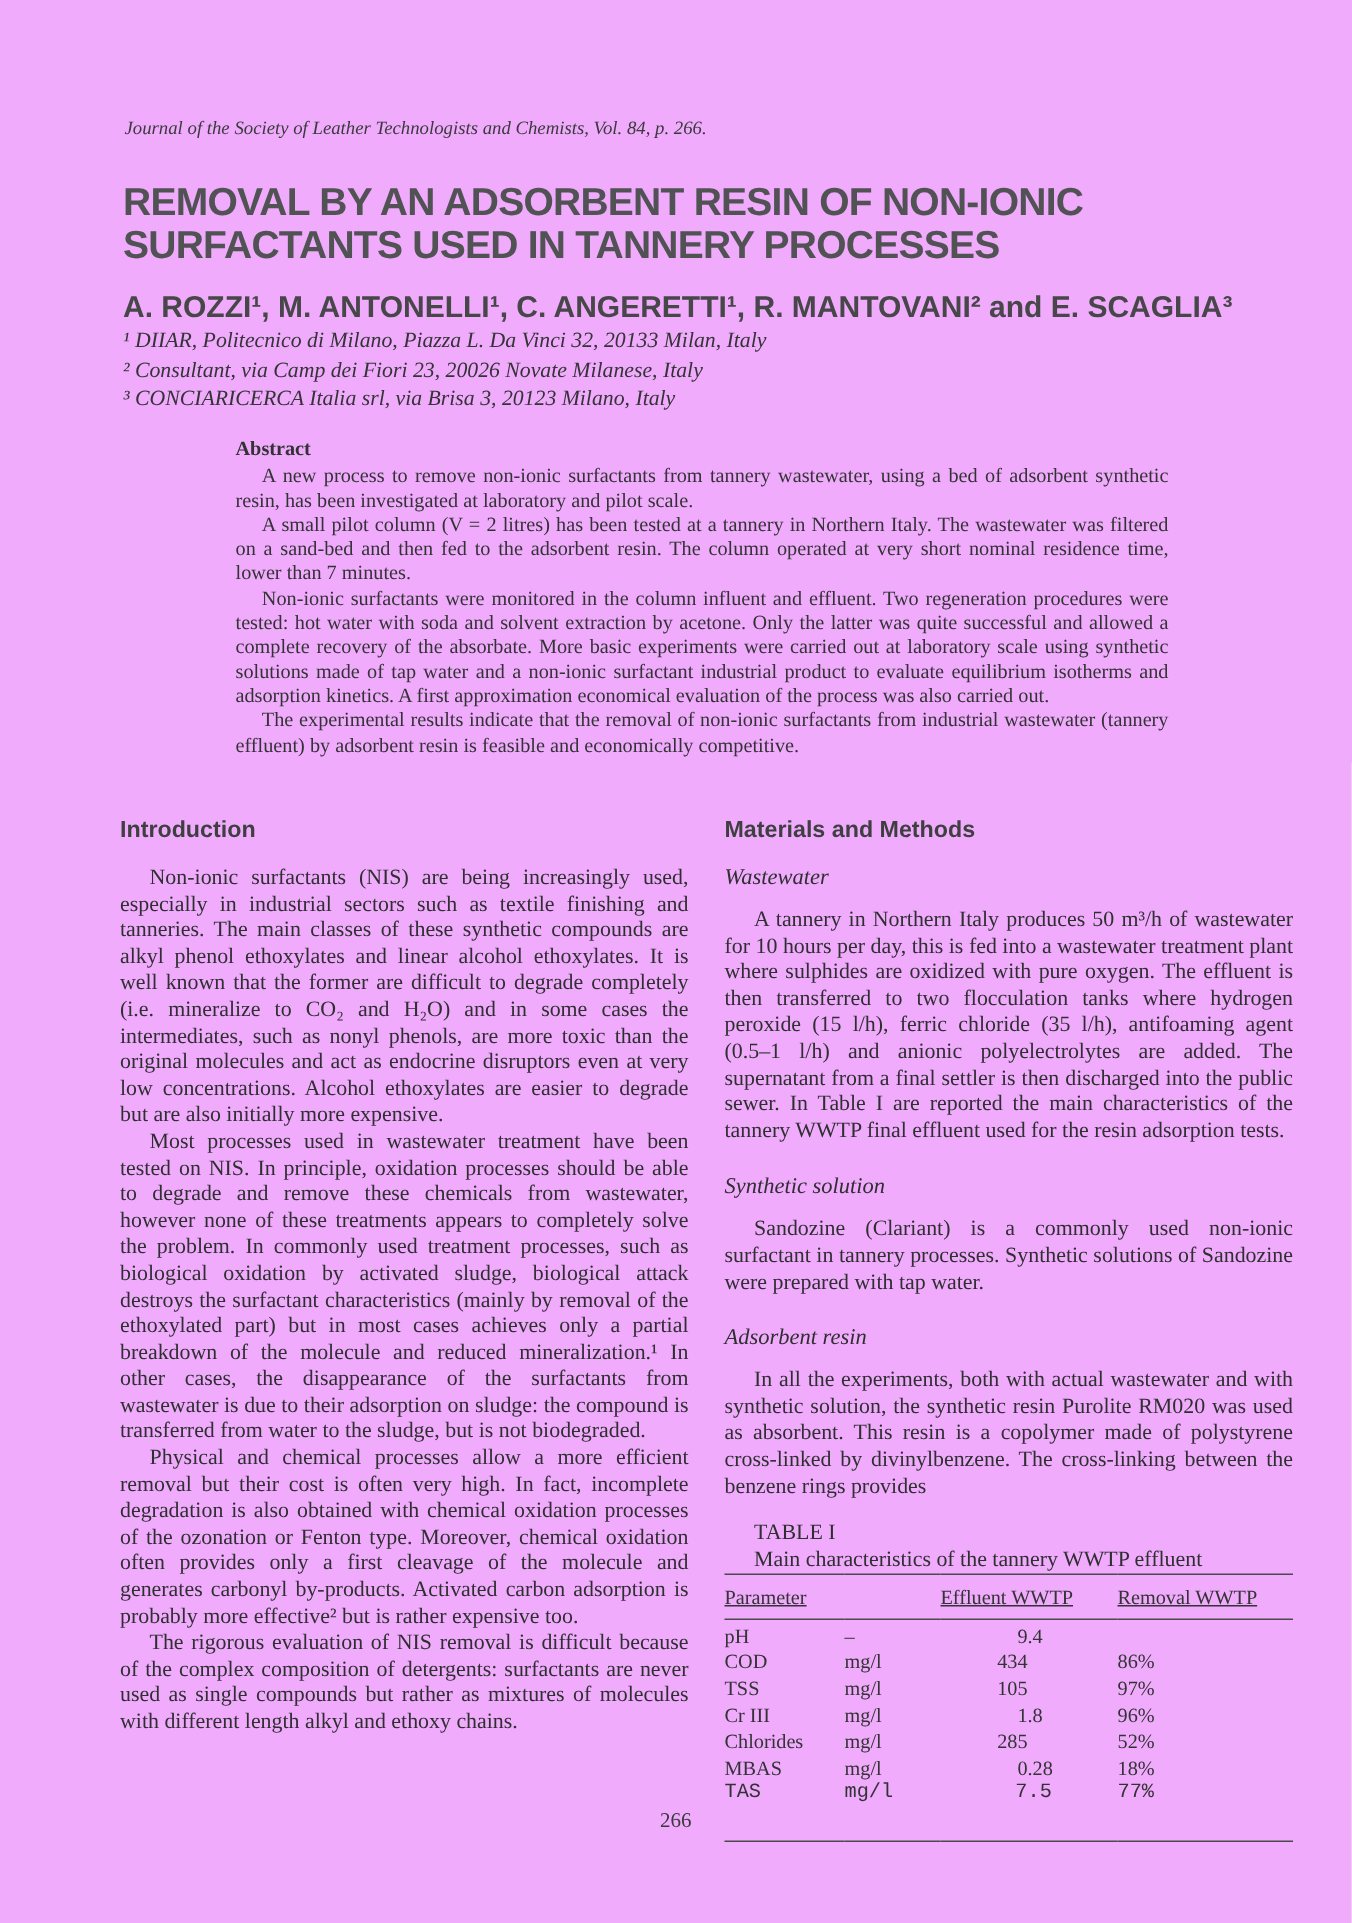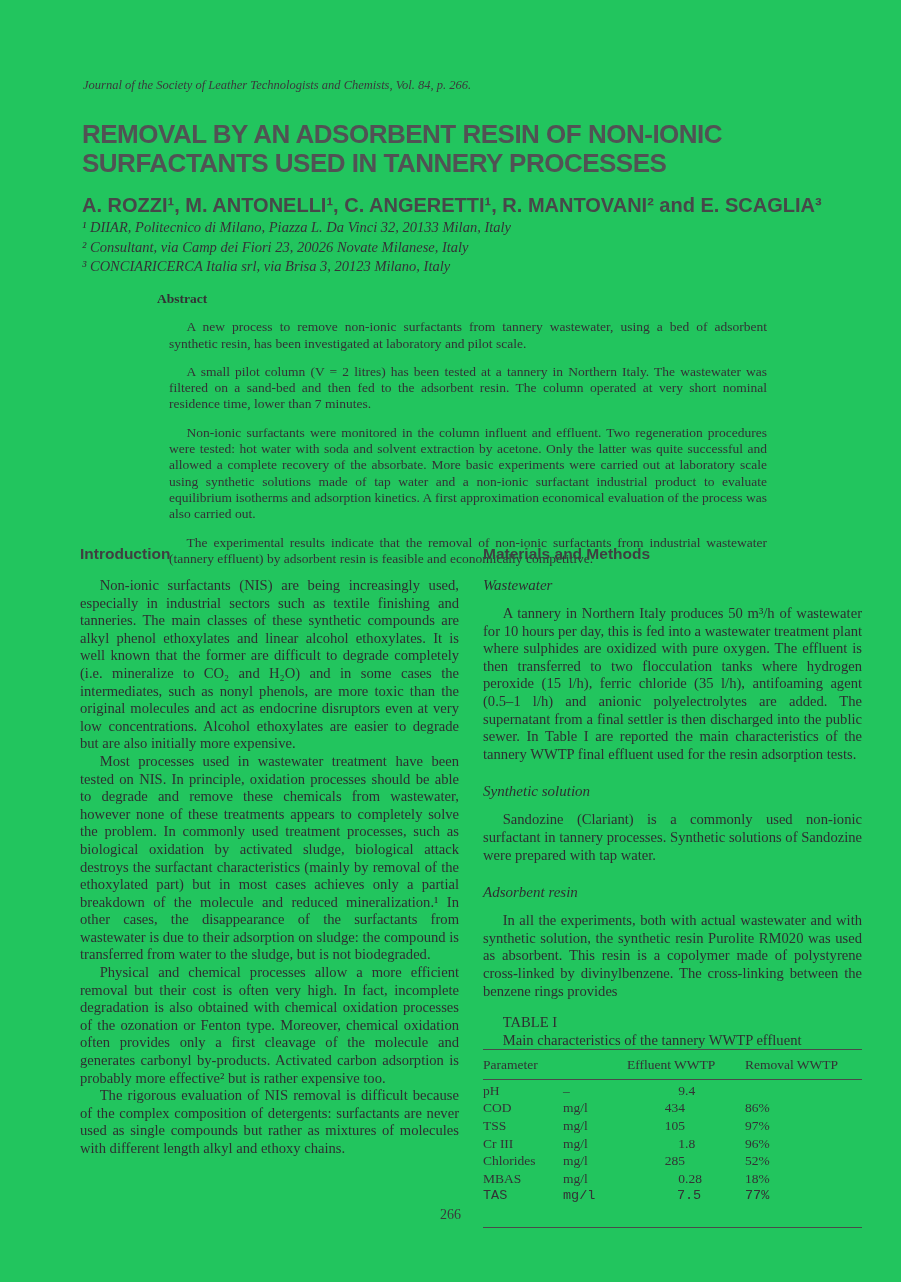--- a/index.html
+++ b/index.html
@@ -1,20 +1,20 @@
 <!DOCTYPE html>
 <html><head>
 <meta charset="utf-8">
 <style>
   html,body{margin:0;padding:0;background:#e9e9e9;}
   .page{
     position:relative;
     width:901px;height:1282px;
     margin:0 auto;
-    background:#22c55e;
+    background:#f0abfc;
     color:#2e2e30;
     overflow:hidden;
   }
   
   .journal-line{
     position:absolute;left:83px;top:78px;
     font:italic 12.5px "Liberation Serif",serif;
     color:#3a3a3c;
   }
   .title{
@@ -35,21 +35,21 @@
   }
   
   .abstract{
     position:absolute;left:157px;top:291px;width:622px;
     font:13.5px/16.3px "Liberation Serif",serif;
     text-align:justify;color:#333335;
   }
   .abstract .abstract-head{
     font-weight:bold;font-size:13.5px;margin:0 0 2px 0;
   }
-  .abstract p{margin:12px;}
+  .abstract p{margin:0;}
   .abstract p + p{text-indent:1.3em;}
   
   .columns{
     position:absolute;left:80px;top:545px;width:782px;
     display:flex;gap:24px;
   }
   .col{width:379px;}
   .section-heading{
     font-family:"Liberation Sans",sans-serif;font-weight:bold;
     font-size:15.5px;color:#3f3f41;margin:0 0 14px 0;
@@ -73,20 +73,21 @@
   }
   table.data{
     width:100%;border-collapse:collapse;
     font:13.5px/15.6px "Liberation Serif",serif;color:#333335;
     border-top:1.5px solid #4a4a4a;border-bottom:1.5px solid #4a4a4a;
   }
   table.data th{
     font-weight:normal;text-align:left;
     padding:7px 0 6px 0;
     border-bottom:1px solid #4a4a4a;
+    text-decoration:underline;
   }
   table.data td{padding:1px 0;vertical-align:baseline;}
   table.data tbody tr:first-child td{padding-top:3px;}
   table.data tbody tr:last-child td{padding-bottom:23px;font-family:Liberation Mono, monospace;}
   .c-param{width:80px;}
   .c-unit{width:64px;}
   .c-eff{width:118px;}
   .c-rem{padding-left:8px;}
   td.c-rem{padding-left:30px;}
   .vint{display:inline-block;width:58px;text-align:right;}

